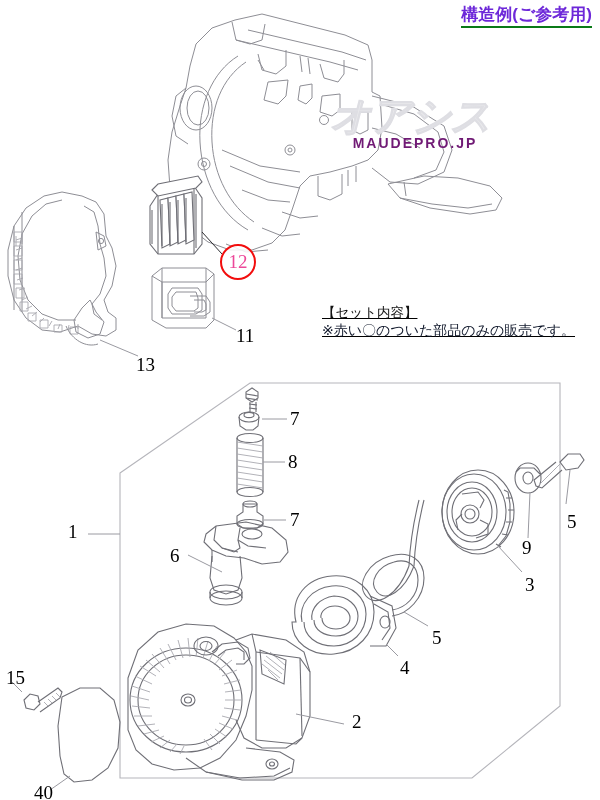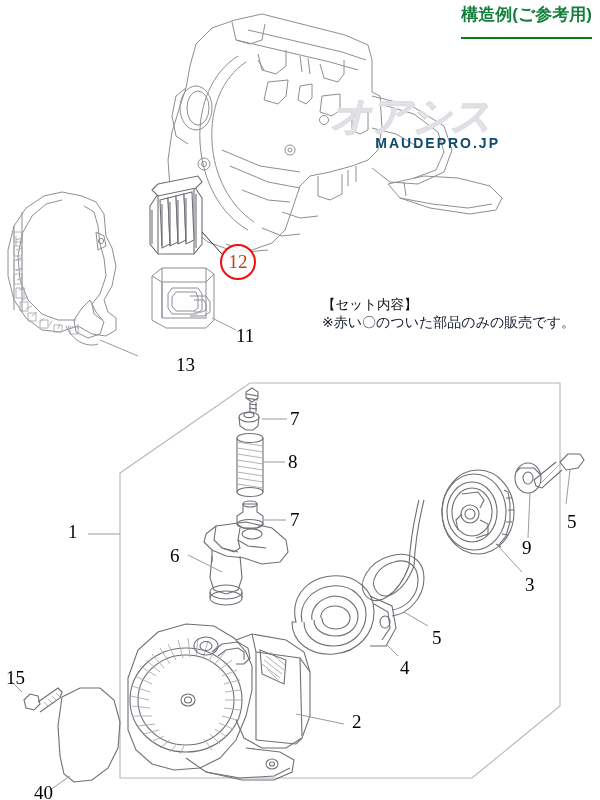--- a/index.html
+++ b/index.html
@@ -11,34 +11,35 @@
     overflow:hidden;
   }
   #stage{position:absolute;inset:0;width:600px;height:800px;}
 
   
   .header-note{
     position:absolute;
     right:8px; top:6px;
     font-size:17px;
     font-weight:bold;
-    color:#15803d;
+    color:#6d28d9;
     letter-spacing:0px;
     border-bottom:2px solid #0a7a17;
-    padding-bottom:12px;
+    padding-bottom:1px;
     line-height:1.1;
     white-space:nowrap;
   }
 
   
   .set-block{
     position:absolute;
-    left:322px; top:296px;
+    left:322px; top:304px;
     line-height:1.28;
     white-space:nowrap;
+    text-decoration:underline;
   }
   .set-title{font-size:13.5px;color:#111;}
   .set-item{font-size:13.5px;color:#111;padding-left:14px;}
   .set-warn{font-size:14px;color:#0f172a;font-weight:normal;margin-top:1px;}
 
   
   .callout{
     position:absolute;
     font-size:19px;
     color:#000000;
@@ -49,21 +50,21 @@
 
   
   .callout-red{
     position:absolute;
     width:36px;height:36px;
     border:2.6px solid #f20d0d;
     border-radius:50%;
     box-sizing:border-box;
     display:flex;align-items:center;justify-content:center;
     font-size:19px;
-    color:#c2410c;
+    color:#ec4899;
     font-family:"Liberation Serif","DejaVu Serif",serif;
     background:rgba(255,255,255,0.85);
   }
 
   
   .watermark{
     position:absolute;
     left:330px; top:96px;
     width:170px;height:66px;
     pointer-events:none;
@@ -73,23 +74,23 @@
     font-weight:bold;
     color:#e9e9ec;
     letter-spacing:-2px;
     font-style:italic;
     line-height:1;
     -webkit-text-stroke:1px #dedee3;
   }
   .wm-sub{
     font-size:14px;
     font-weight:bold;
-    color:#0c4a6e;
+    color:#701a75;
     letter-spacing:2px;
-    text-align:right;
+    text-align:center;
     margin-top:-2px;
   }
 
   svg{position:absolute;left:0;top:0;}
   .ln{fill:none;stroke:#8e8e95;stroke-width:1;}
   .ln-d{fill:none;stroke:#6f6f76;stroke-width:1.1;}
   .ln-lt{fill:none;stroke:#a9a9b0;stroke-width:0.9;}
   .fillw{fill:#ffffff;}
   .lead{fill:none;stroke:#9a9aa1;stroke-width:1;}
   .lead-dk{fill:none;stroke:#2f2f33;stroke-width:1;}
@@ -420,19 +421,19 @@
   <div class="callout" style="left:525px; top:575px;">3</div>
   <div class="callout" style="left:400px; top:658px;">4</div>
   <div class="callout" style="left:432px; top:628px;">5</div>
   <div class="callout" style="left:170px; top:546px;">6</div>
   <div class="callout" style="left:290px; top:409px;">7</div>
   <div class="callout" style="left:288px; top:452px;">8</div>
   <div class="callout" style="left:290px; top:510px;">7</div>
   <div class="callout" style="left:522px; top:538px;">9</div>
   <div class="callout" style="left:567px; top:512px;">5</div>
   <div class="callout" style="left:236px; top:326px;">11</div>
-  <div class="callout" style="left:136px; top:355px;margin-left:40px;">13</div>
+  <div class="callout" style="left:136px; top:355px;">13</div>
   <div class="callout" style="left:6px;   top:668px;">15</div>
   <div class="callout" style="left:34px;  top:783px;">40</div>
 
   <div class="callout-red" style="left:220px; top:244px;">12</div>
 
 </div>
 
 </body></html>

